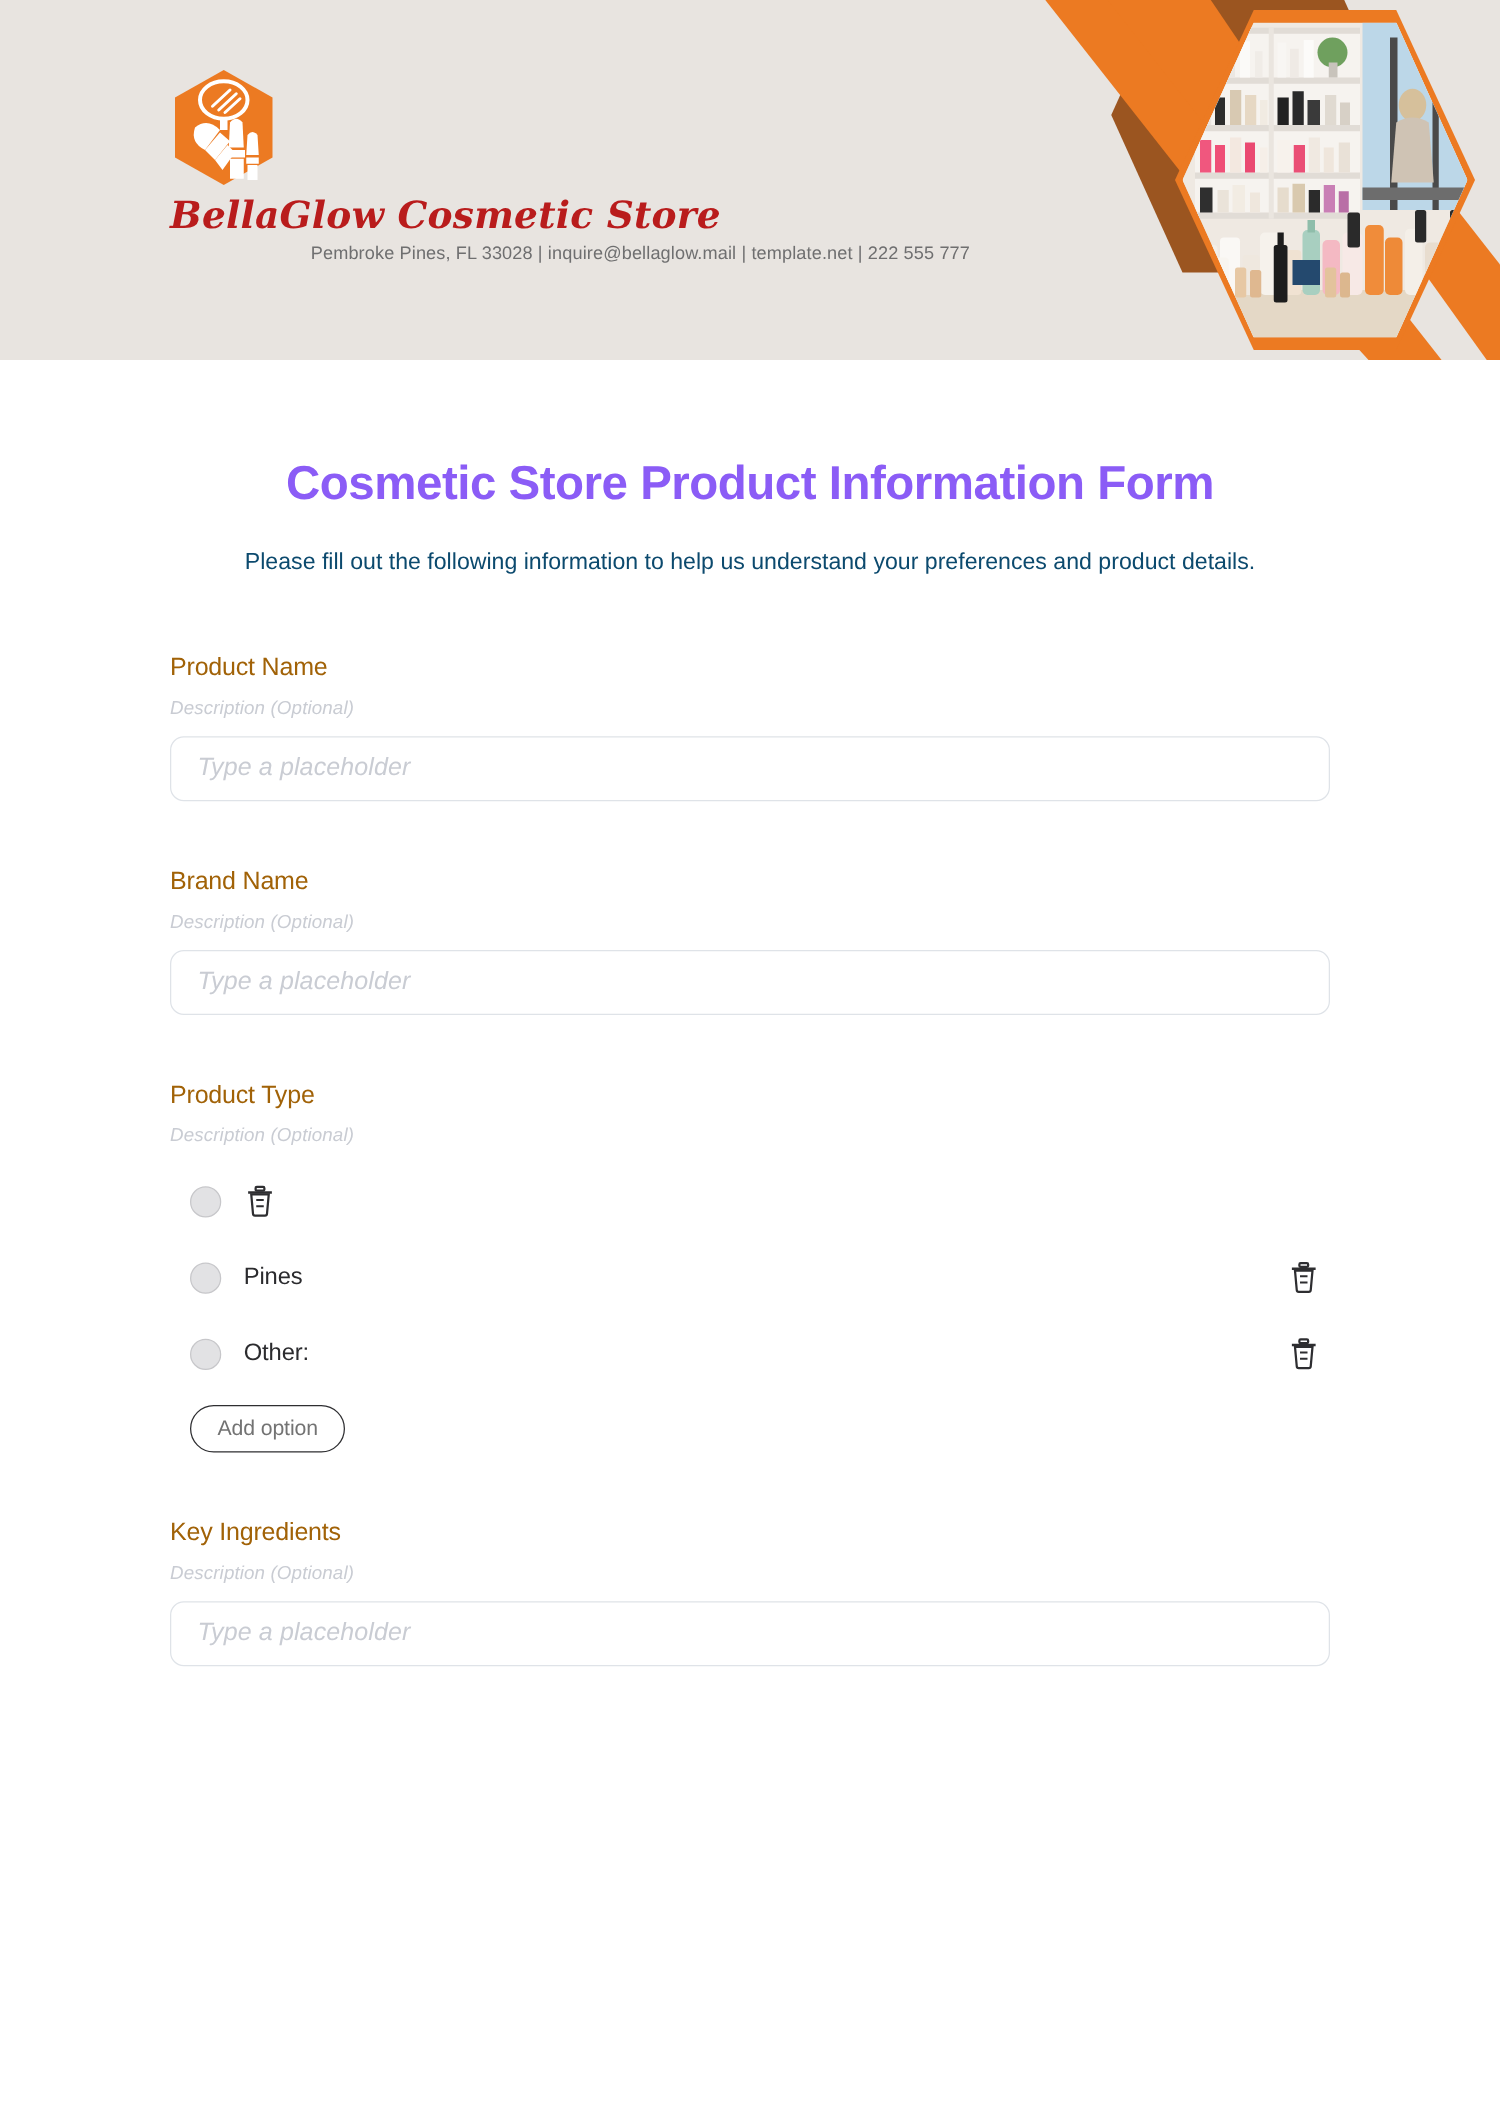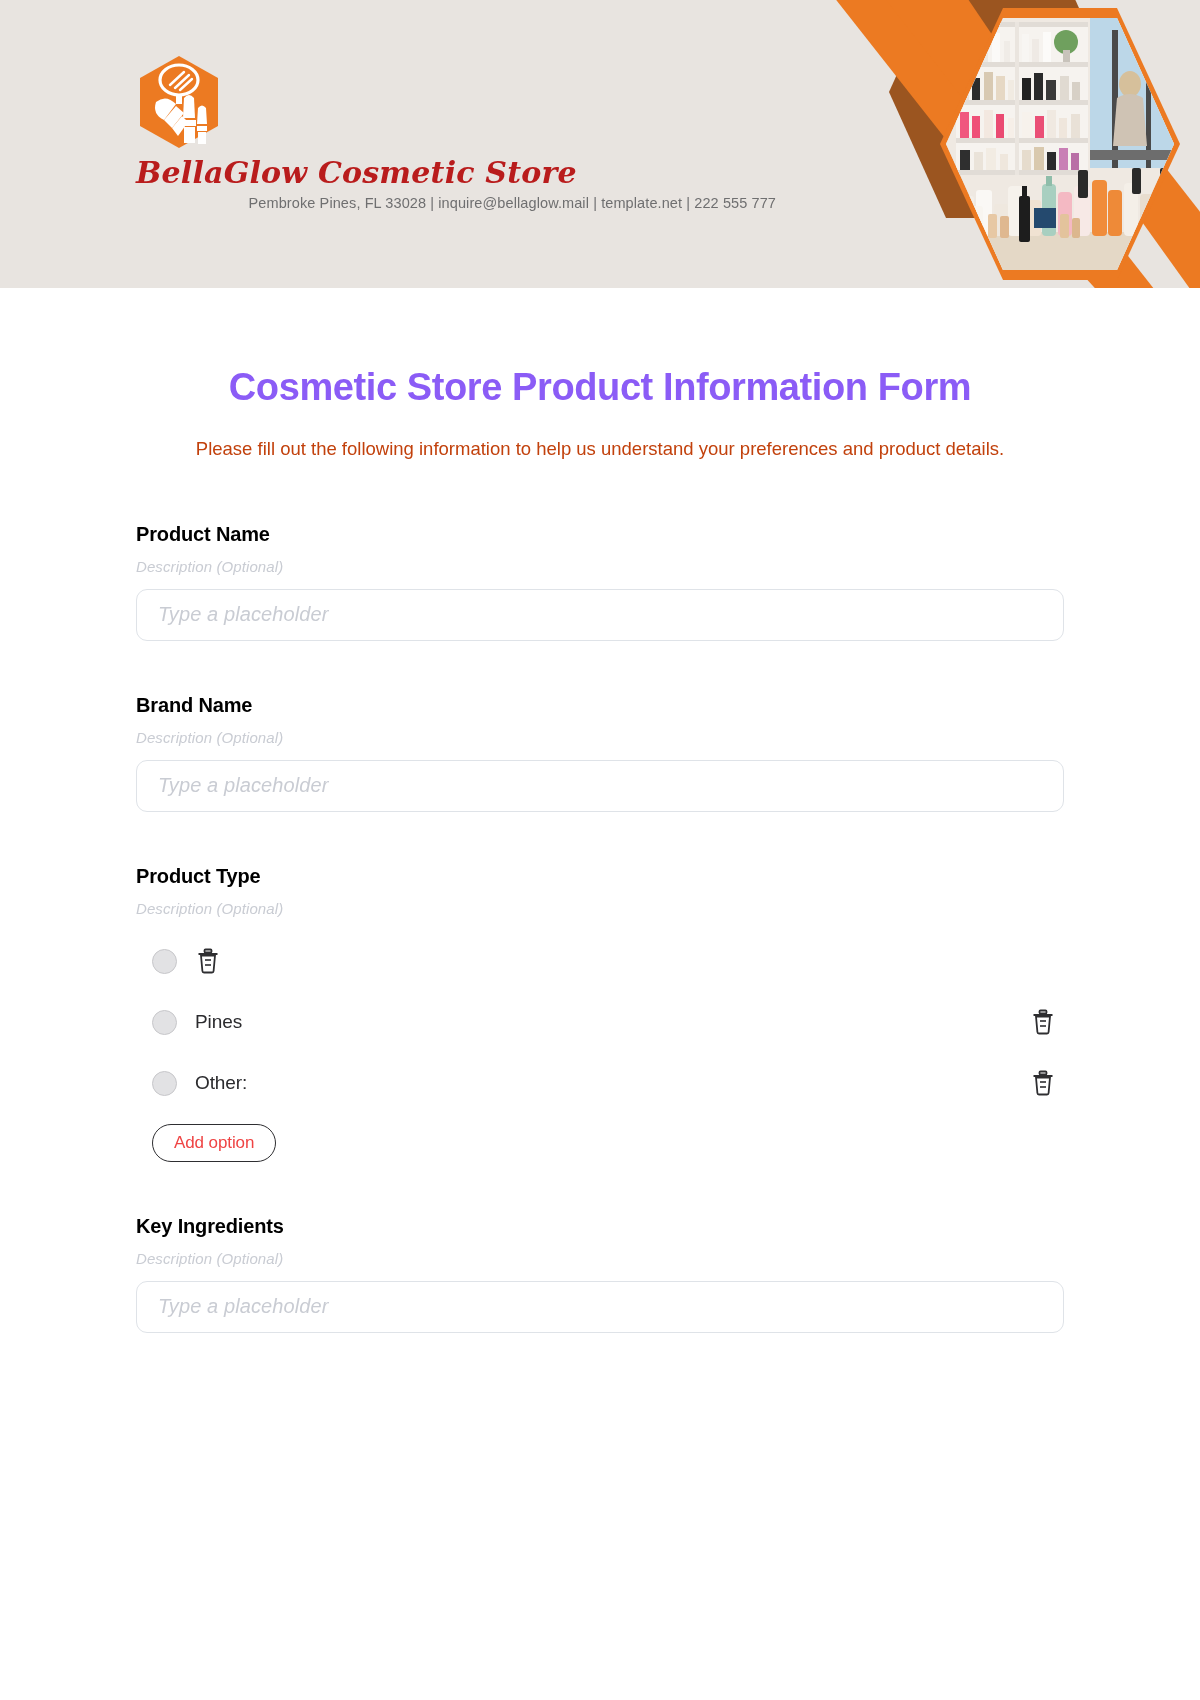--- a/index.html
+++ b/index.html
@@ -77,32 +77,32 @@
     font-weight: 700;
     color: #8b5cf6;
     letter-spacing: -0.4px;
     line-height: 1.18;
   }
   .form-subtitle {
     margin: 24px auto 0 auto;
     max-width: 880px;
     text-align: center;
     font-size: 18.5px;
-    color: #c2410c;
+    color: #0c4a6e;
     line-height: 1.62;
     font-weight: 400;
   }
 
   .field { margin-top: 53px; }
   .field:first-of-type { margin-top: 59px; }
 
   .field-label {
     font-size: 20px;
-    font-weight: 700;
-    color: #000000;
+    font-weight: 400;
+    color: #a16207;
     letter-spacing: -0.15px;
     margin: 0 0 12px 0;
   }
   .field-desc {
     font-size: 15px;
     font-style: italic;
     color: #c9ccd3;
     margin: 0 0 14px 0;
     letter-spacing: 0.1px;
   }
@@ -159,21 +159,21 @@
     margin-left: 16px;
     display: inline-flex;
     align-items: center;
     justify-content: center;
     height: 38px;
     padding: 0 21px;
     border: 1.5px solid #2e2e31;
     border-radius: 19px;
     background: #ffffff;
     font-size: 17px;
-    color: #ef4444;
+    color: #737373;
     letter-spacing: -0.1px;
   }
 </style>
 </head>
 <body>
 
 <div class="header">
 
   <div class="header-art">
     <svg width="440" height="288" viewBox="0 0 440 288" xmlns="http://www.w3.org/2000/svg">

